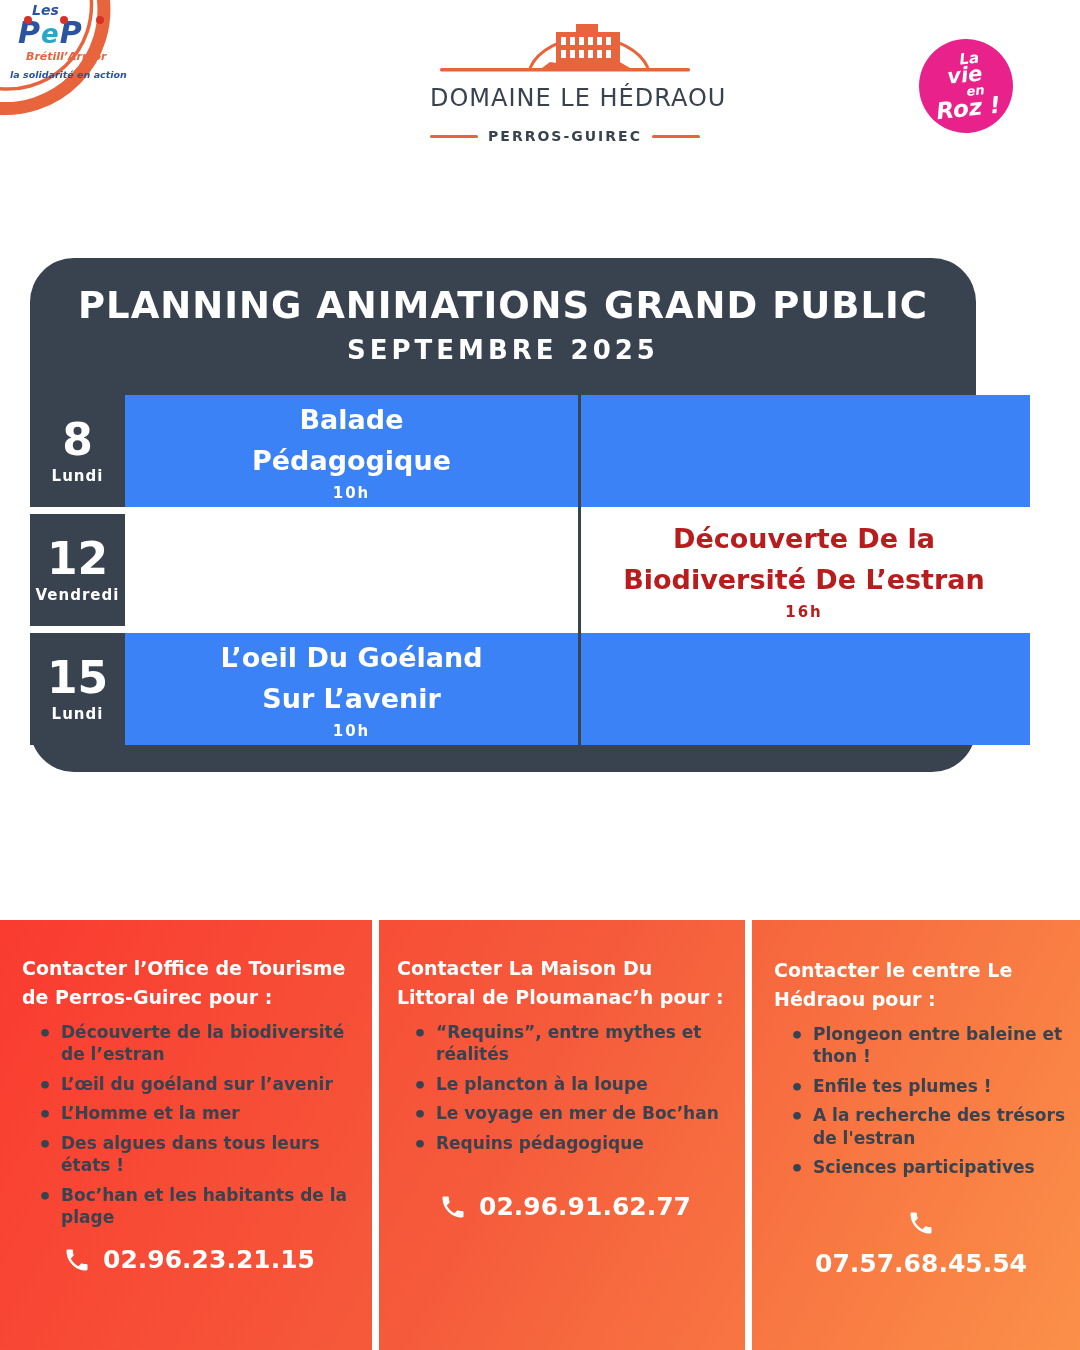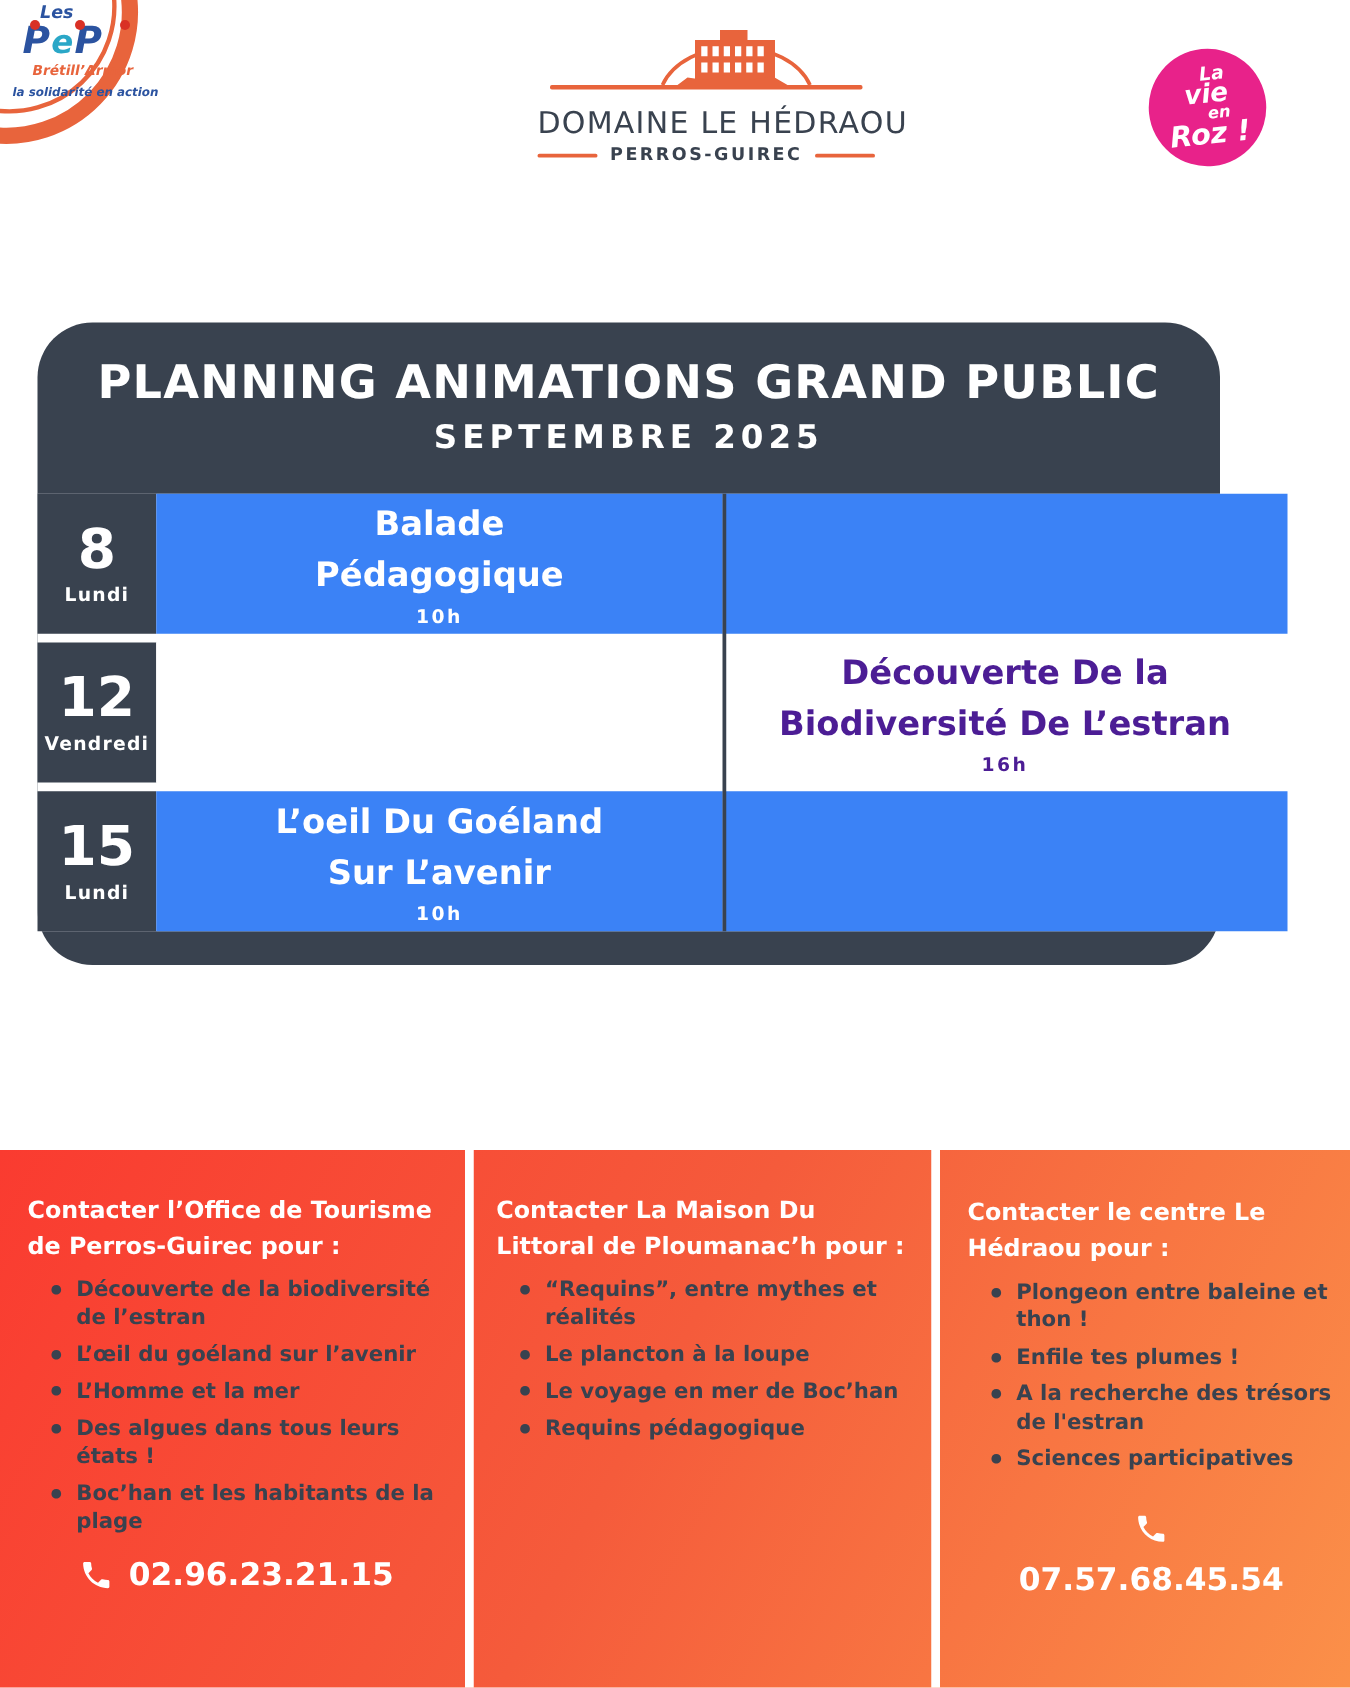--- a/index.html
+++ b/index.html
@@ -15,21 +15,21 @@
   .pep-les{font-style:italic;font-weight:bold;color:#2B53A0;font-size:14px;margin-left:22px;}
   .pep-letters{font-weight:bold;font-style:italic;color:#2B53A0;font-size:30px;line-height:1.0;margin-left:8px;letter-spacing:1px;}
   .pep-letters .mid{color:#2AA7C7;font-size:26px;}
   .pep-dots{position:absolute;left:14px;top:14px;width:80px;display:flex;justify-content:space-between;}
   .pep-dot{width:8px;height:8px;border-radius:50%;background:#D93025;}
   .pep-brand{font-style:italic;font-weight:bold;color:#E8643C;font-size:11px;margin:2px 0 0 16px;}
   .pep-tag{font-style:italic;font-weight:bold;color:#2B53A0;font-size:9.5px;margin:6px 0 0 0;}
   
   .domaine-logo{position:absolute;left:430px;top:16px;width:270px;text-align:center;}
   .domaine-name{color:#39424F;font-size:24px;letter-spacing:1px;margin-top:4px;white-space:nowrap;}
-  .domaine-place{color:#39424F;font-size:14px;font-weight:bold;letter-spacing:2px;margin-top:4px;
+  .domaine-place{color:#39424F;font-size:14px;font-weight:bold;letter-spacing:2px;margin-top:16px;
     display:flex;align-items:center;justify-content:center;gap:10px;}
   .domaine-dash{width:48px;height:3px;background:#E8643C;border-radius:2px;}
   
   .roz-logo{position:absolute;left:919px;top:39px;width:94px;height:94px;border-radius:50%;
     background:#E8228A;color:#fff;display:flex;flex-direction:column;align-items:center;justify-content:center;
     transform:rotate(-6deg);font-style:italic;font-weight:bold;line-height:0.95;}
   .roz-l1{font-size:15px;margin-right:-12px;}
   .roz-l2{font-size:21px;}
   .roz-l3{font-size:13px;margin-right:-18px;}
   .roz-l4{font-size:23px;}
@@ -40,21 +40,21 @@
   .ptable{position:absolute;left:0;top:137px;width:1000px;height:350px;background:#ffffff;}
   .trow{display:flex;height:112px;margin-bottom:7px;}
   .date-cell{width:95px;background:#39424F;color:#fff;display:flex;flex-direction:column;
     align-items:center;justify-content:center;}
   .date-num{font-size:44px;font-weight:bold;line-height:1;}
   .date-day{font-size:15px;font-weight:bold;letter-spacing:1px;margin-top:5px;}
   .ecell{display:flex;flex-direction:column;align-items:center;justify-content:center;}
   .ecell.c1{width:453px;}
   .ecell.c2{width:452px;}
   .ecell.orange{background:#3b82f6;color:#fff;}
-  .ecell.white{background:#ffffff;color:#4c1d95;}
+  .ecell.white{background:#ffffff;color:#b91c1c;}
   .etitle{font-size:27px;font-weight:bold;line-height:1.5;text-align:center;}
   .etime{font-size:15px;font-weight:bold;letter-spacing:2px;margin-top:3px;}
   .vdivider{position:absolute;left:548px;top:0;width:3px;height:350px;background:#39424F;}
   
   .contacts{position:absolute;left:0;top:920px;width:1080px;height:430px;
     background:linear-gradient(118deg,#FA3B30 0%,#F55B3B 48%,#FB9049 100%);}
   .col-divider{position:absolute;top:0;width:7px;height:430px;background:#ffffff;}
   .cdiv1{left:372px;} .cdiv2{left:745px;}
   .ccol{position:absolute;top:0;height:430px;box-sizing:border-box;}
   .ccol1{left:0;width:372px;padding:34px 16px 0 22px;}
@@ -201,20 +201,26 @@
   <div class="col-divider cdiv1"></div>
 
   <div class="ccol ccol2">
     <div class="chead">Contacter La Maison Du Littoral de Ploumanac’h pour :</div>
     <ul class="clist">
       <li>“Requins”, entre mythes et réalités</li>
       <li>Le plancton à la loupe</li>
       <li>Le voyage en mer de Boc’han</li>
       <li>Requins pédagogique</li>
     </ul>
+    <div class="phone-row">
+      <svg class="phone-icon" viewBox="0 0 24 24" fill="#ffffff">
+        <path d="M6.62 10.79c1.44 2.83 3.76 5.14 6.59 6.59l2.2-2.21c.27-.27.67-.36 1.02-.24 1.12.37 2.33.57 3.57.57.55 0 1 .45 1 1V20c0 .55-.45 1-1 1-9.39 0-17-7.61-17-17 0-.55.45-1 1-1h3.5c.55 0 1 .45 1 1 0 1.25.2 2.45.57 3.57.11.35.03.74-.25 1.02l-2.2 2.2z"></path>
+      </svg>
+      <span>02.96.91.62.77</span>
+    </div>
   </div>
 
   <div class="col-divider cdiv2"></div>
 
   <div class="ccol ccol3">
     <div class="chead">Contacter le centre Le Hédraou pour :</div>
     <ul class="clist">
       <li>Plongeon entre baleine et thon !</li>
       <li>Enfile tes plumes !</li>
       <li>A la recherche des trésors de l'estran</li>

